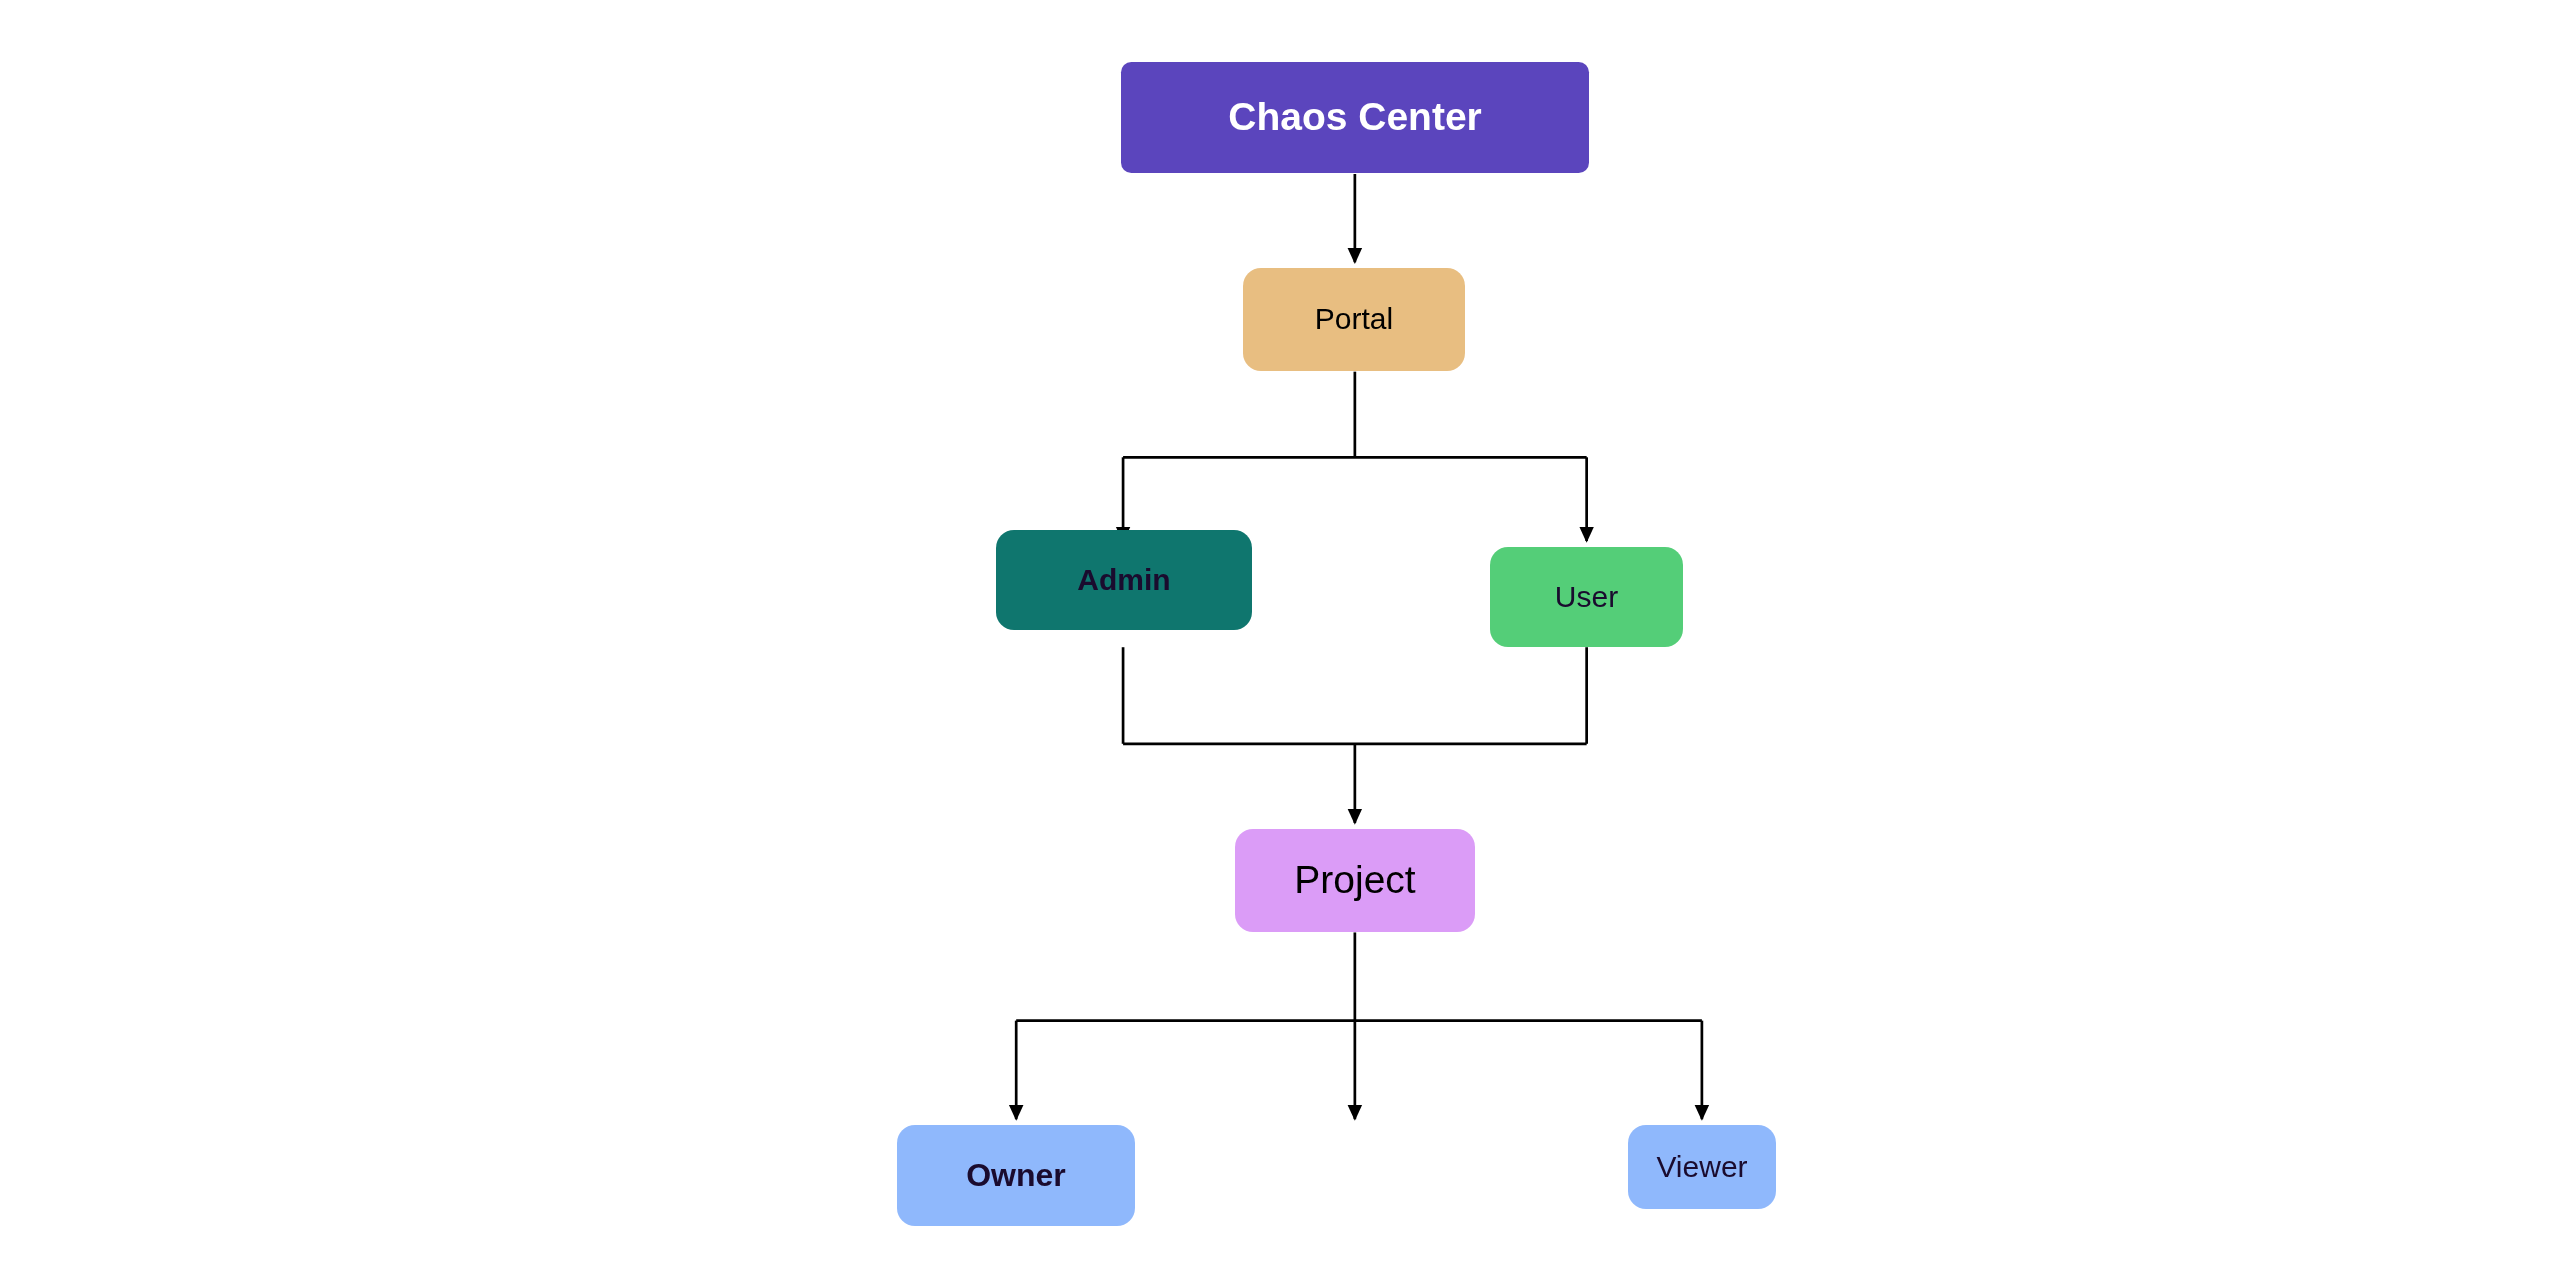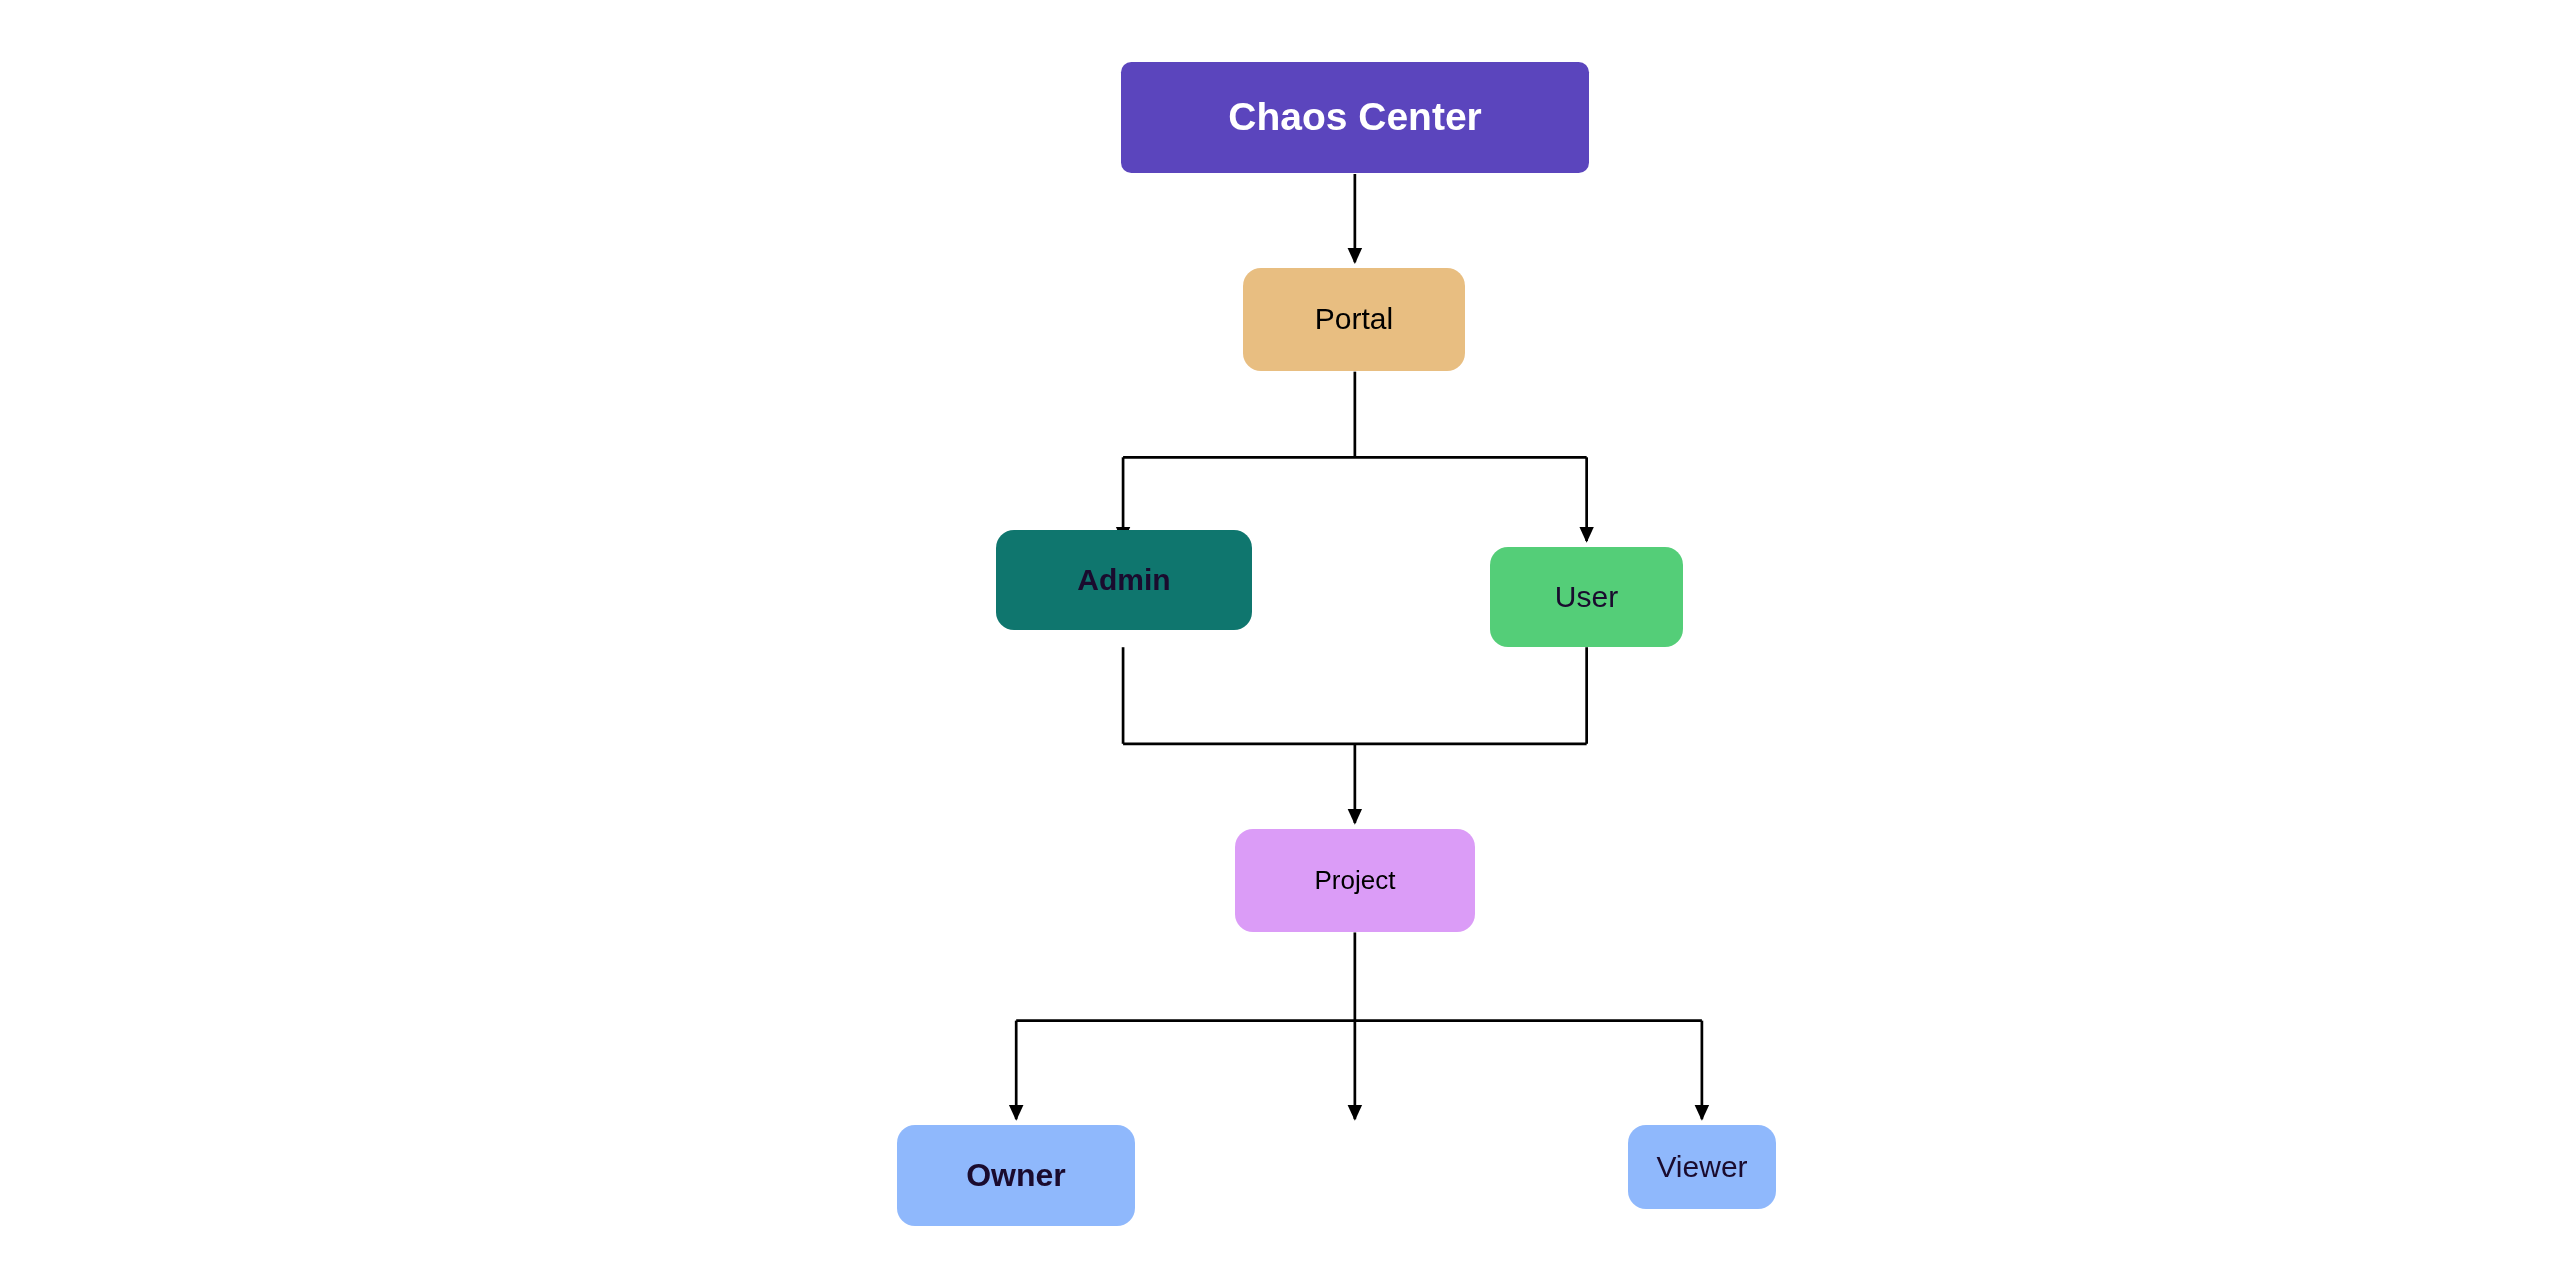--- a/index.html
+++ b/index.html
@@ -77,21 +77,21 @@
     background: #54CE78;
     color: #1A0B2E;
     font-size: 30px;
     font-weight: 400;
   }
   #node-project {
     left: 1191px; top: 829px;
     width: 240px; height: 103px;
     background: #DB9CF7;
     color: #000000;
-    font-size: 26px;
+    font-size: 39px;
     font-weight: 400;
   }
   #node-owner {
     left: 853px; top: 1125px;
     width: 238px; height: 101px;
     background: #8FB8FC;
     color: #1A0B2E;
     font-size: 32px;
     font-weight: 700;
   }

